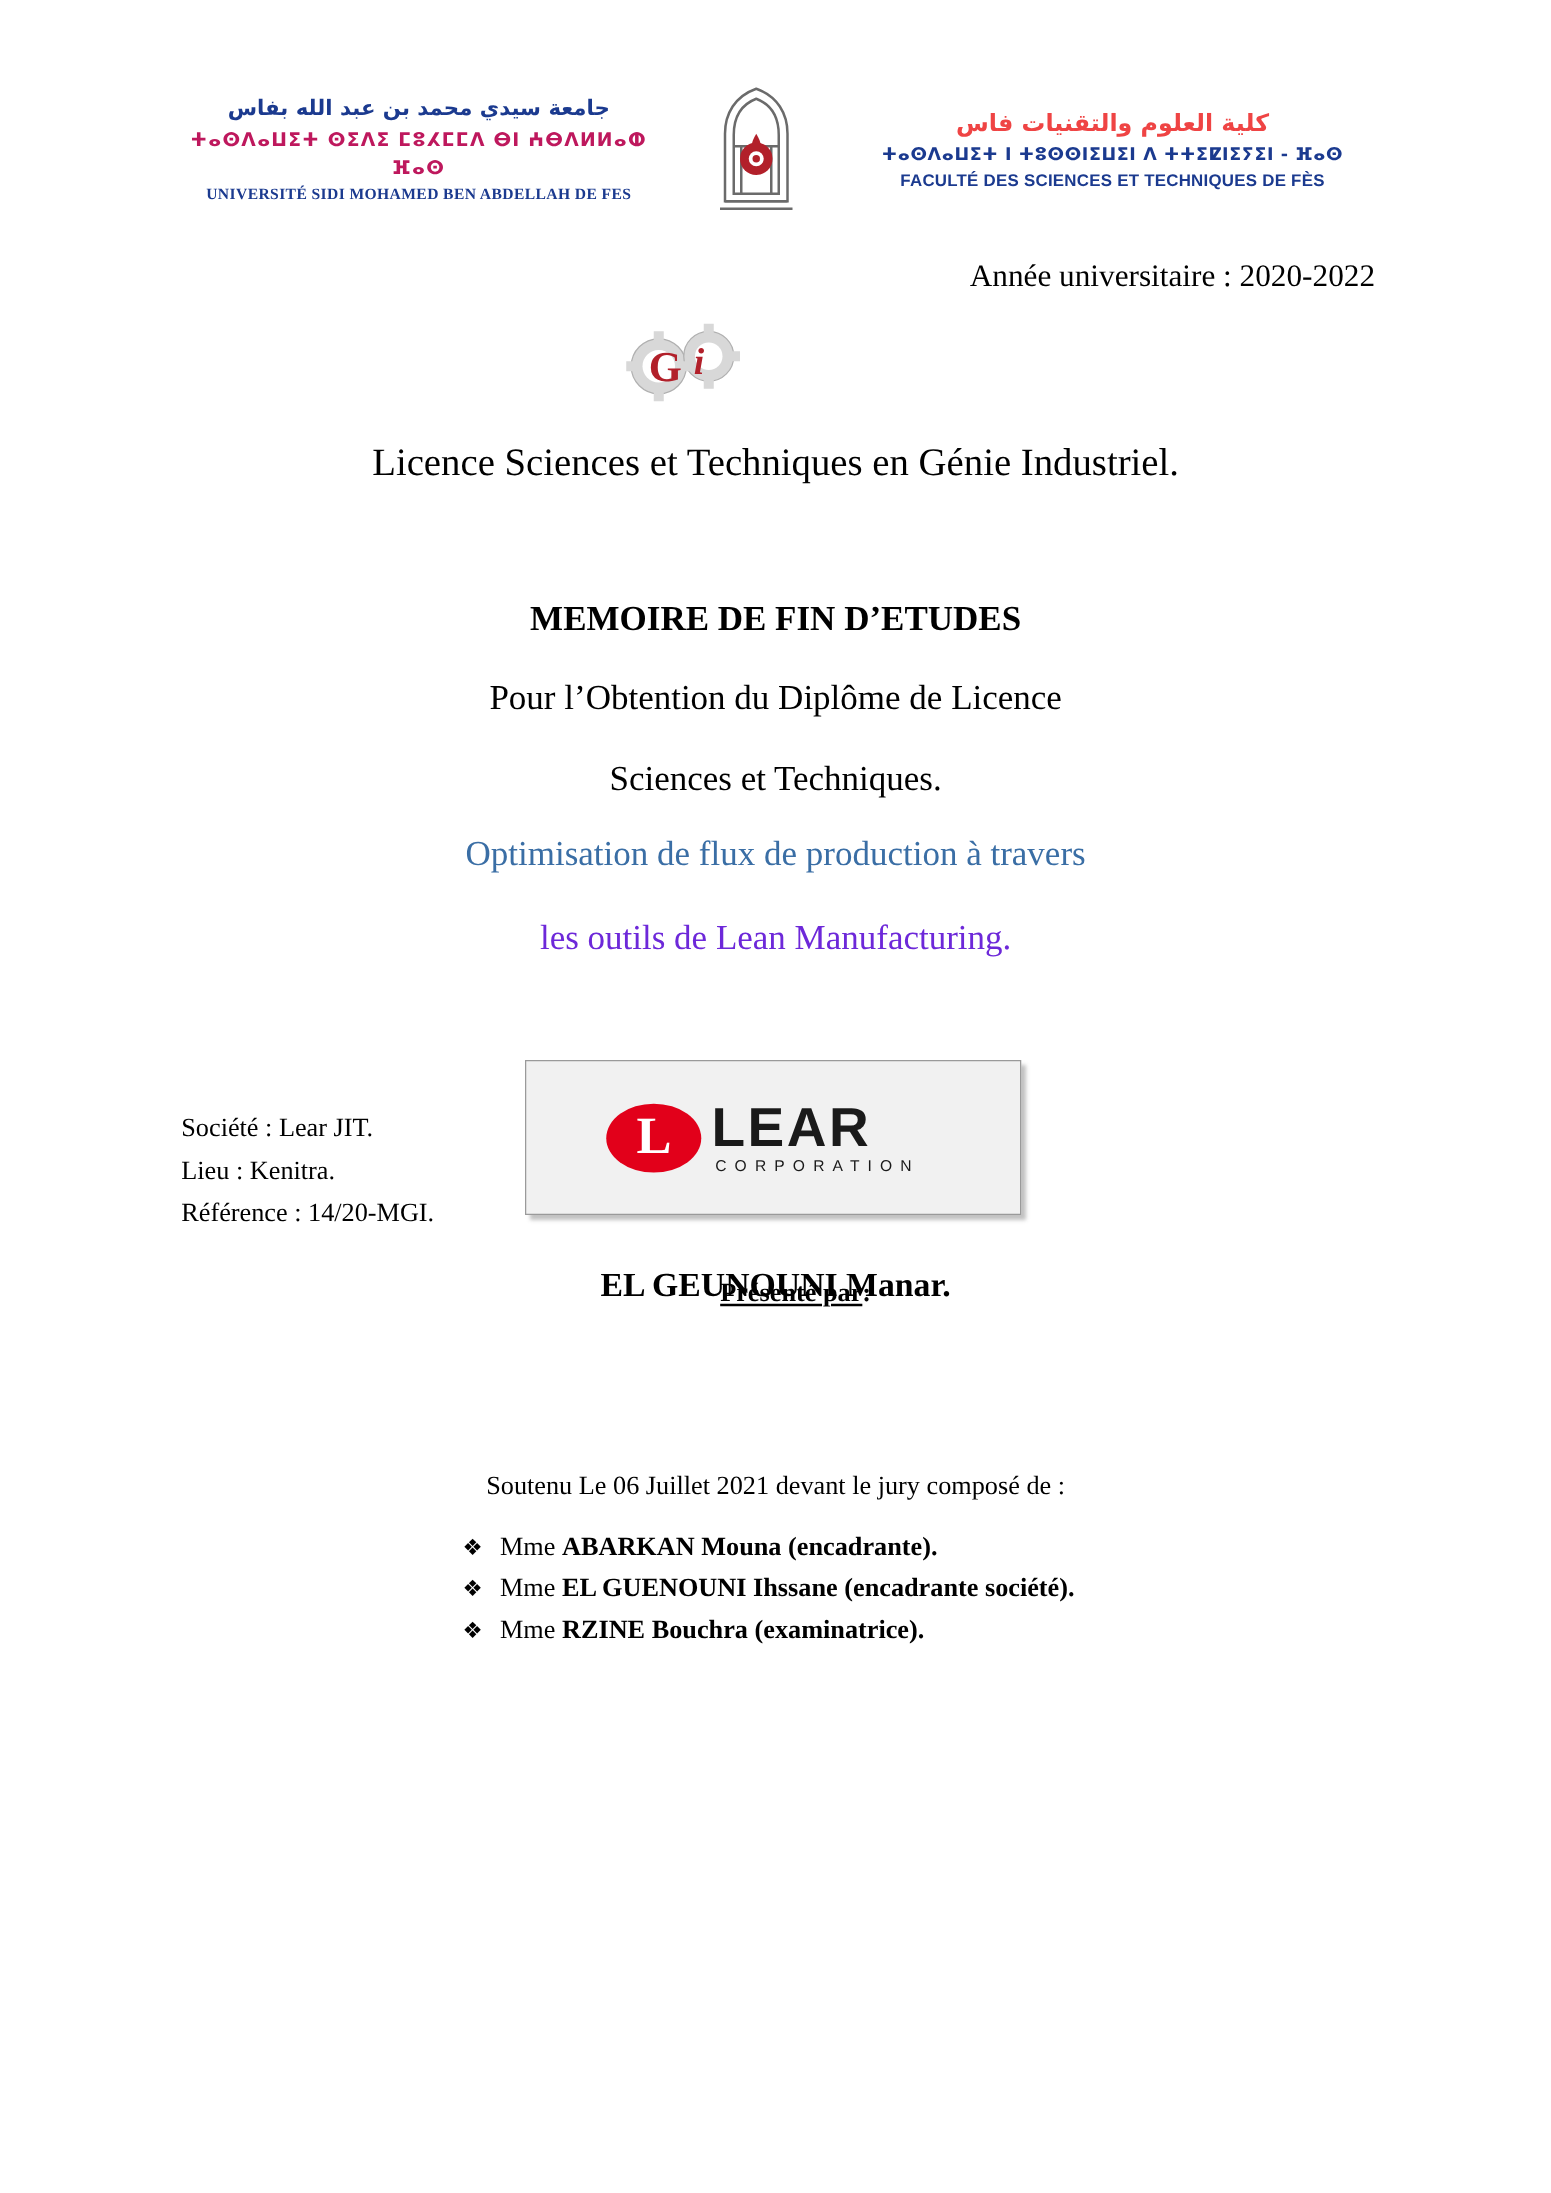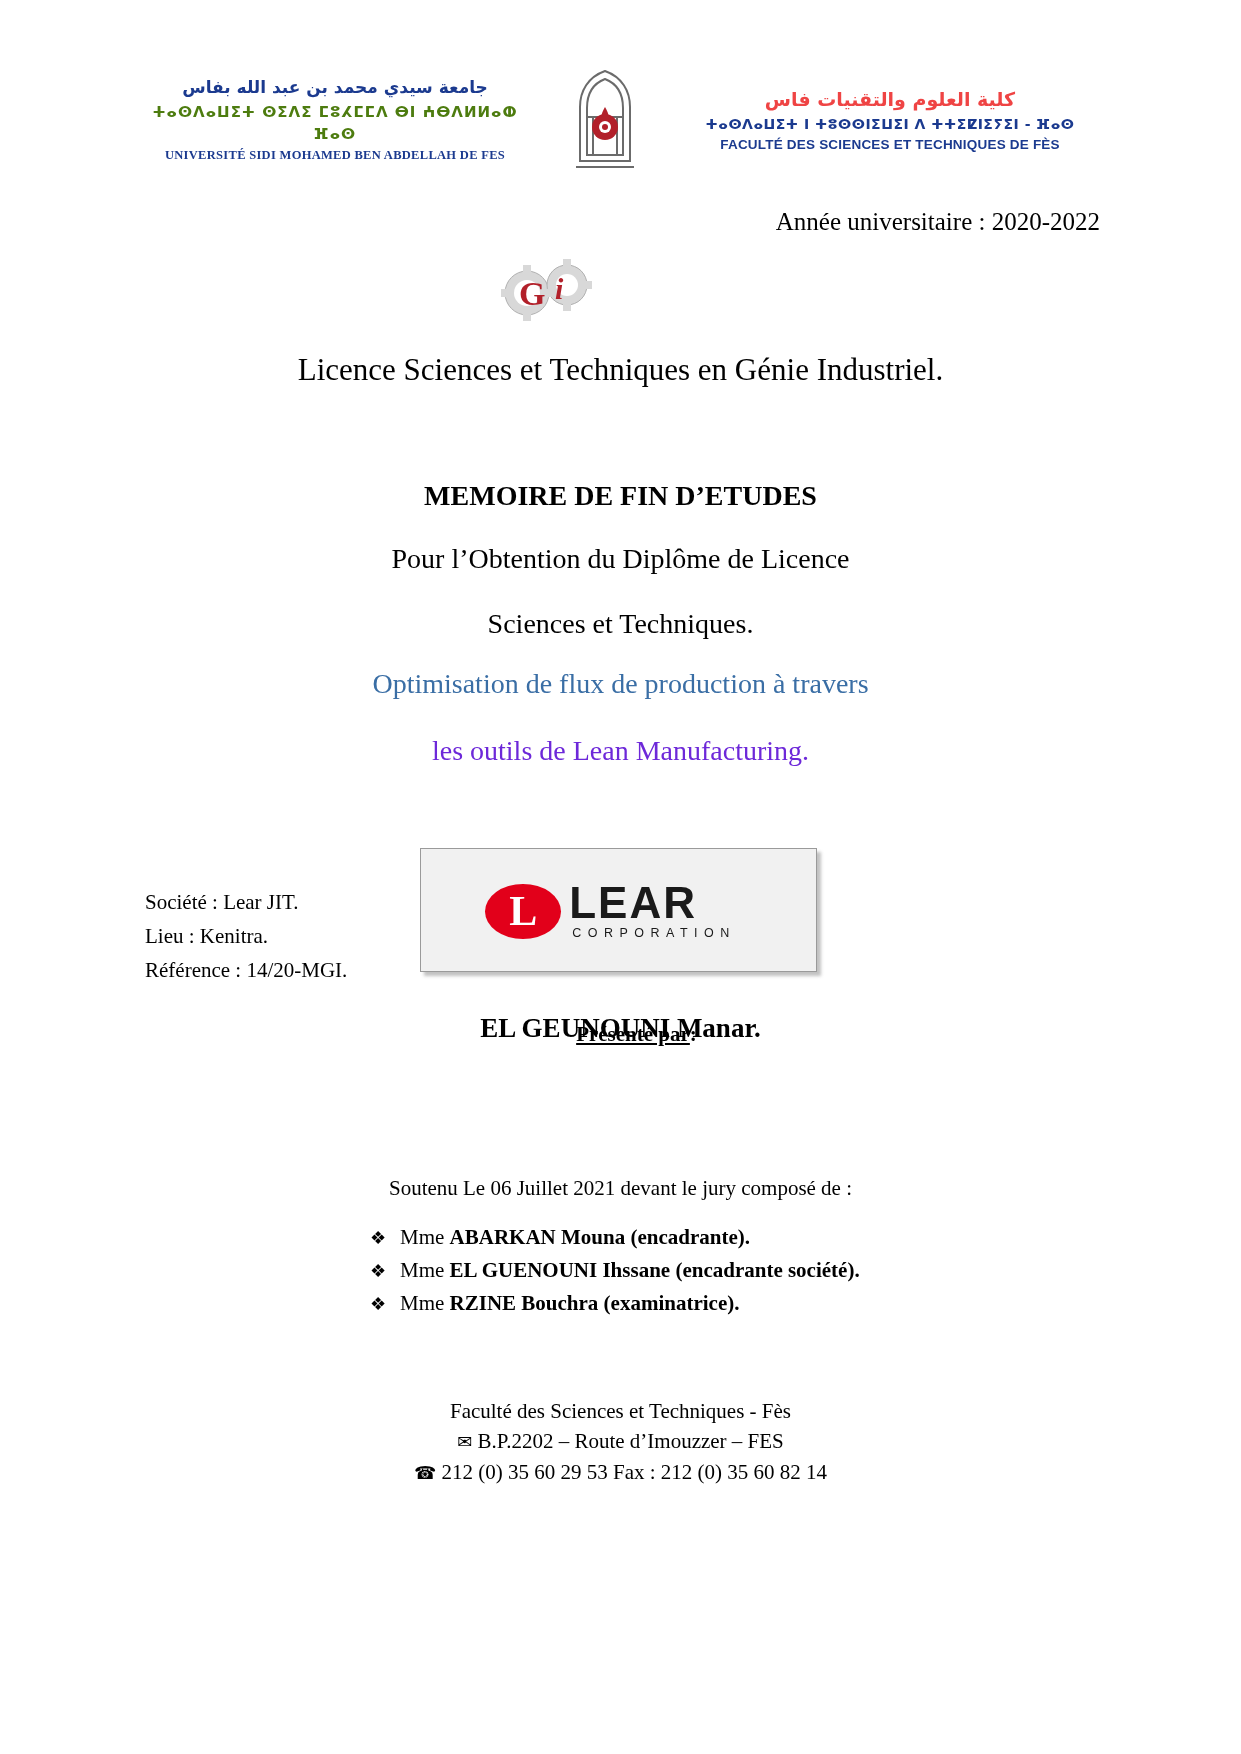--- a/index.html
+++ b/index.html
@@ -46,21 +46,21 @@
     font-family: "DejaVu Sans", sans-serif;
     font-size: 17px;
     font-weight: bold;
     letter-spacing: 1px;
     color: #1b3a8f;
   }
   .uni-tif {
     font-family: "DejaVu Sans", sans-serif;
     font-size: 15px;
     font-weight: bold;
-    color: #4d7c0f;
+    color: #be185d;
     letter-spacing: 1px;
   }
   .uni-fr {
     font-family: Liberation Serif, serif;
     font-size: 12.5px;
     font-weight: bold;
     color: #1b3a8f;
     letter-spacing: 0.3px;
   }
 
@@ -187,21 +187,21 @@
     height: 122px;
     background: #f1f1f1;
     border: 1px solid #9a9a9a;
     box-shadow: 4px 4px 3px rgba(120,120,120,0.45);
     display: flex;
     align-items: center;
     justify-content: center;
   }
   .lear-inner {
     display: flex;
-    align-items: flex-end;
+    align-items: center;
     gap: 8px;
     transform: translateX(-8px);
   }
   .lear-oval {
     width: 76px;
     height: 55px;
     border-radius: 50%;
     background: #e2001a;
     position: relative;
   }
@@ -418,25 +418,14 @@
       </span>
     </div>
     <div class="jury-item">
       <span class="bullet">❖</span>
       <span class="jury-text">
         <span class="plain">Mme </span><span class="bold">RZINE  Bouchra (examinatrice).</span>
       </span>
     </div>
   </div>
 
-  <div class="footer">
-    <div>Faculté des  Sciences et Techniques - Fès</div>
-    <div>
-      <span class="glyph">✉</span>
-      <span>B.P.2202 – Route d’Imouzzer – FES</span>
-    </div>
-    <div>
-      <span class="glyph">☎</span>
-      <span>212 (0) 35 60 29 53 Fax : 212 (0)  35 60 82 14</span>
-    </div>
-  </div>
 
 </div>
 
 </body></html>

